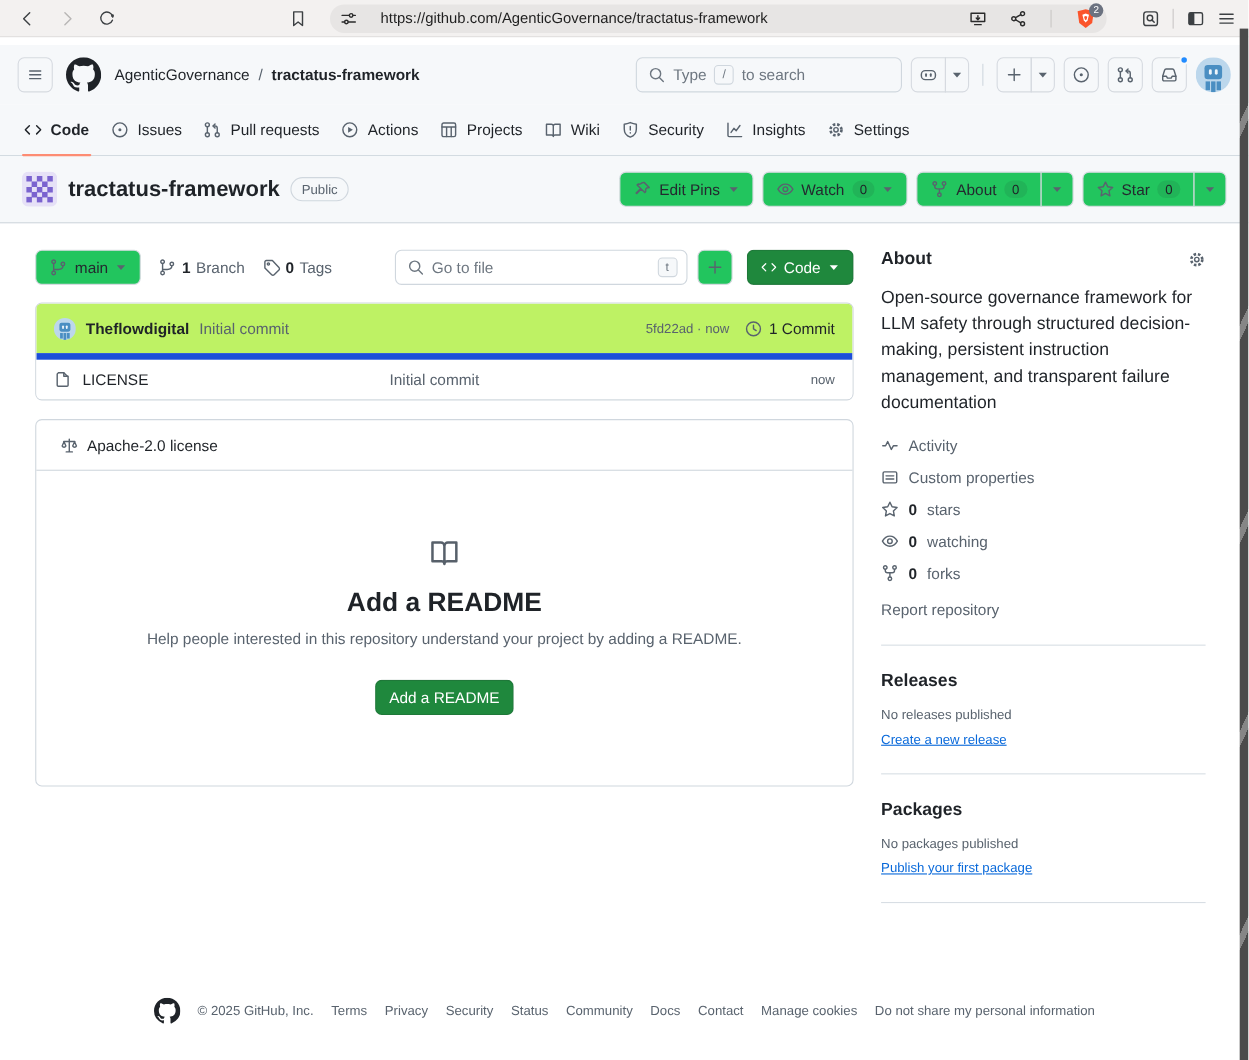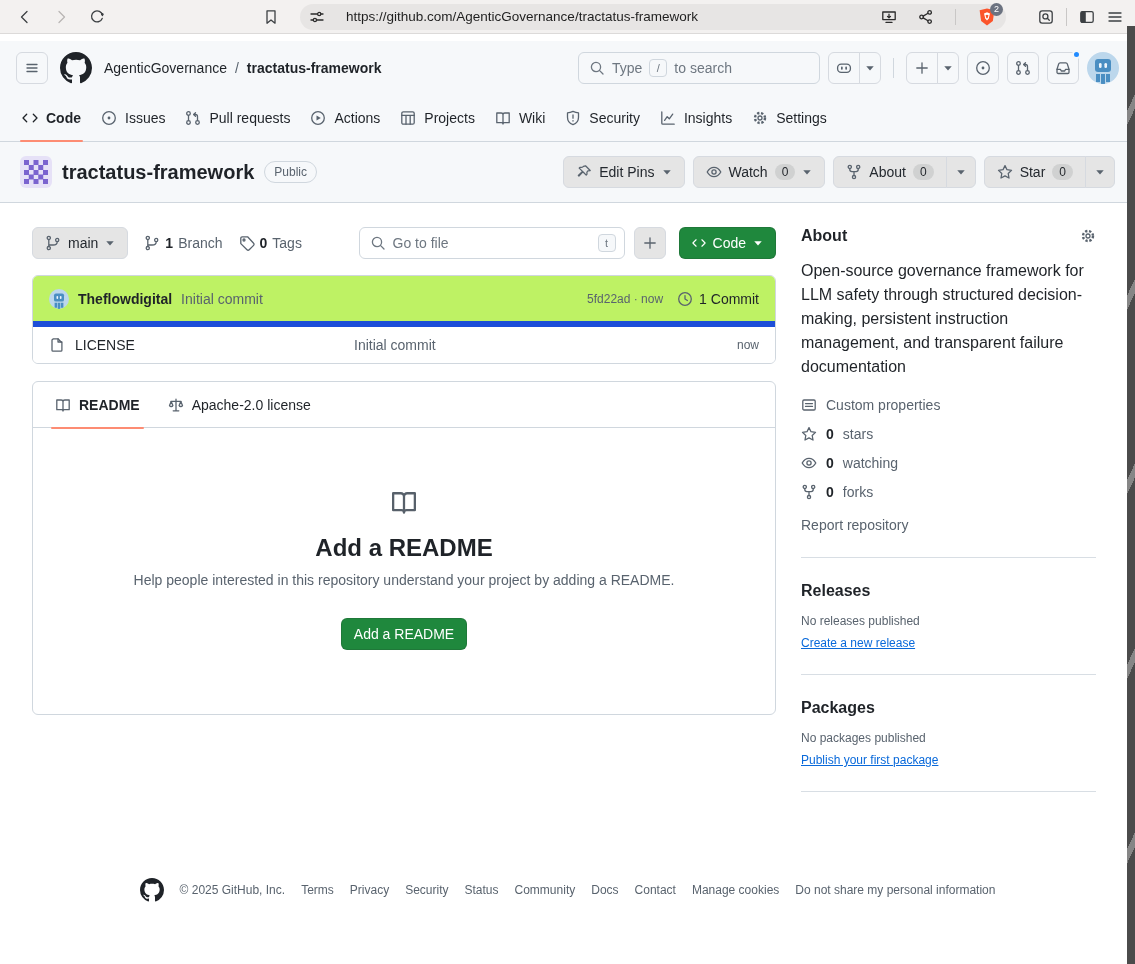--- a/index.html
+++ b/index.html
@@ -82,21 +82,21 @@
   .repo-head { background:#f6f8fa; border-bottom:1px solid #d0d7de; display:flex; align-items:center; padding:14px 20px; }
   .identicon { width:32px; height:32px; border-radius:6px; overflow:hidden; flex:none; }
   .repo-title { font-size:20px; font-weight:700; margin-left:10px; }
   .vis-badge {
     margin-left:10px; border:1px solid #d0d7de; color:#59636e; border-radius:2em;
     font-size:12px; font-weight:500; padding:1px 9px; line-height:18px;
   }
   .head-actions { margin-left:auto; display:flex; align-items:center; gap:8px; }
   .btn {
     display:inline-flex; align-items:center; gap:7px; height:32px; padding:0 12px;
-    font-size:14px; font-weight:500; color:#24292f; background:#e5e5e5;
+    font-size:14px; font-weight:500; color:#24292f; background:#22c55e;
     border:1px solid #d6dae0; border-radius:6px; cursor:pointer;
   }
   .btn .bicon { color:#59636e; }
   .counter { background:rgba(31,35,40,.1); border-radius:2em; font-size:12px; font-weight:500; padding:1px 7px; color:#1f2328; }
   .caret { width:10px; height:10px; color:#59636e; }
 
   
   .main { display:flex; gap:25px; padding:24px 39px 0 32px; }
   .left-col { width:744px; flex:none; }
   .sidebar { width:295px; flex:none; }
@@ -560,26 +560,20 @@
             </svg>
           <span>LICENSE</span>
         </span>
         <span class="file-msg">Initial commit</span>
         <span class="file-age">now</span>
       </div>
     </div>
 
     <div class="readme-box">
       <div class="readme-head">
-        <div class="rtab active" style="--u: #fd8c73;">
-          <svg class="i16 stroke ticon" viewBox="0 0 16 16">
-              <path d="M1.8 3h4.4c1 0 1.8.8 1.8 1.8v9.3c0-.8-.7-1.4-1.5-1.4H1.8zM14.2 3H9.8c-1 0-1.8.8-1.8 1.8v9.3c0-.8.7-1.4 1.5-1.4h4.7z"></path>
-            </svg>
-          <span>README</span>
-        </div>
         <div class="rtab">
           <svg class="i16 stroke ticon" viewBox="0 0 16 16">
               <path d="M8 2.2v11.4M5.2 13.8h5.6M3 4.4h10"></path>
               <path d="M3.2 4.6 1.5 8.4a1.85 1.85 0 0 0 3.4 0zM12.8 4.6l-1.7 3.8a1.85 1.85 0 0 0 3.4 0z"></path>
             </svg>
           <span>Apache-2.0 license</span>
         </div>
       </div>
       <div class="readme-body">
         <svg class="bigbook stroke" viewBox="0 0 16 16" stroke-width="1.1">
@@ -595,20 +589,26 @@
   <aside class="sidebar">
     <div class="about-head">
       <h2>About</h2>
       <svg class="i16 gear" viewBox="0 0 16 16">
           <circle cx="8" cy="8" r="5" fill="none" stroke="currentColor" stroke-width="2.4" stroke-dasharray="2.3 1.7"></circle>
           <circle class="stroke" cx="8" cy="8" r="2"></circle>
         </svg>
     </div>
     <p class="about-desc">Open-source governance framework for LLM safety through structured decision-making, persistent instruction management, and transparent failure documentation</p>
 
+    <div class="side-item">
+      <svg class="i16 stroke bicon" viewBox="0 0 16 16">
+          <path d="M1.5 8.2h2.6L6 4.4l3.3 7.2 2-3.4h3.2"></path>
+        </svg>
+      <span>Activity</span>
+    </div>
     <div class="side-item">
       <svg class="i16 stroke bicon" viewBox="0 0 16 16">
           <rect x="1.8" y="3" width="12.4" height="10" rx="1.2"></rect>
           <path d="M4.5 6.6h7M4.5 9.4h7"></path>
         </svg>
       <span>Custom properties</span>
     </div>
     <div class="side-item">
       <svg class="i16 stroke bicon" viewBox="0 0 16 16">
           <path d="M8 1.6l2 4.1 4.5.7-3.3 3.1.8 4.5L8 11.9 4 14l.8-4.5-3.3-3.1 4.5-.7z"></path>

